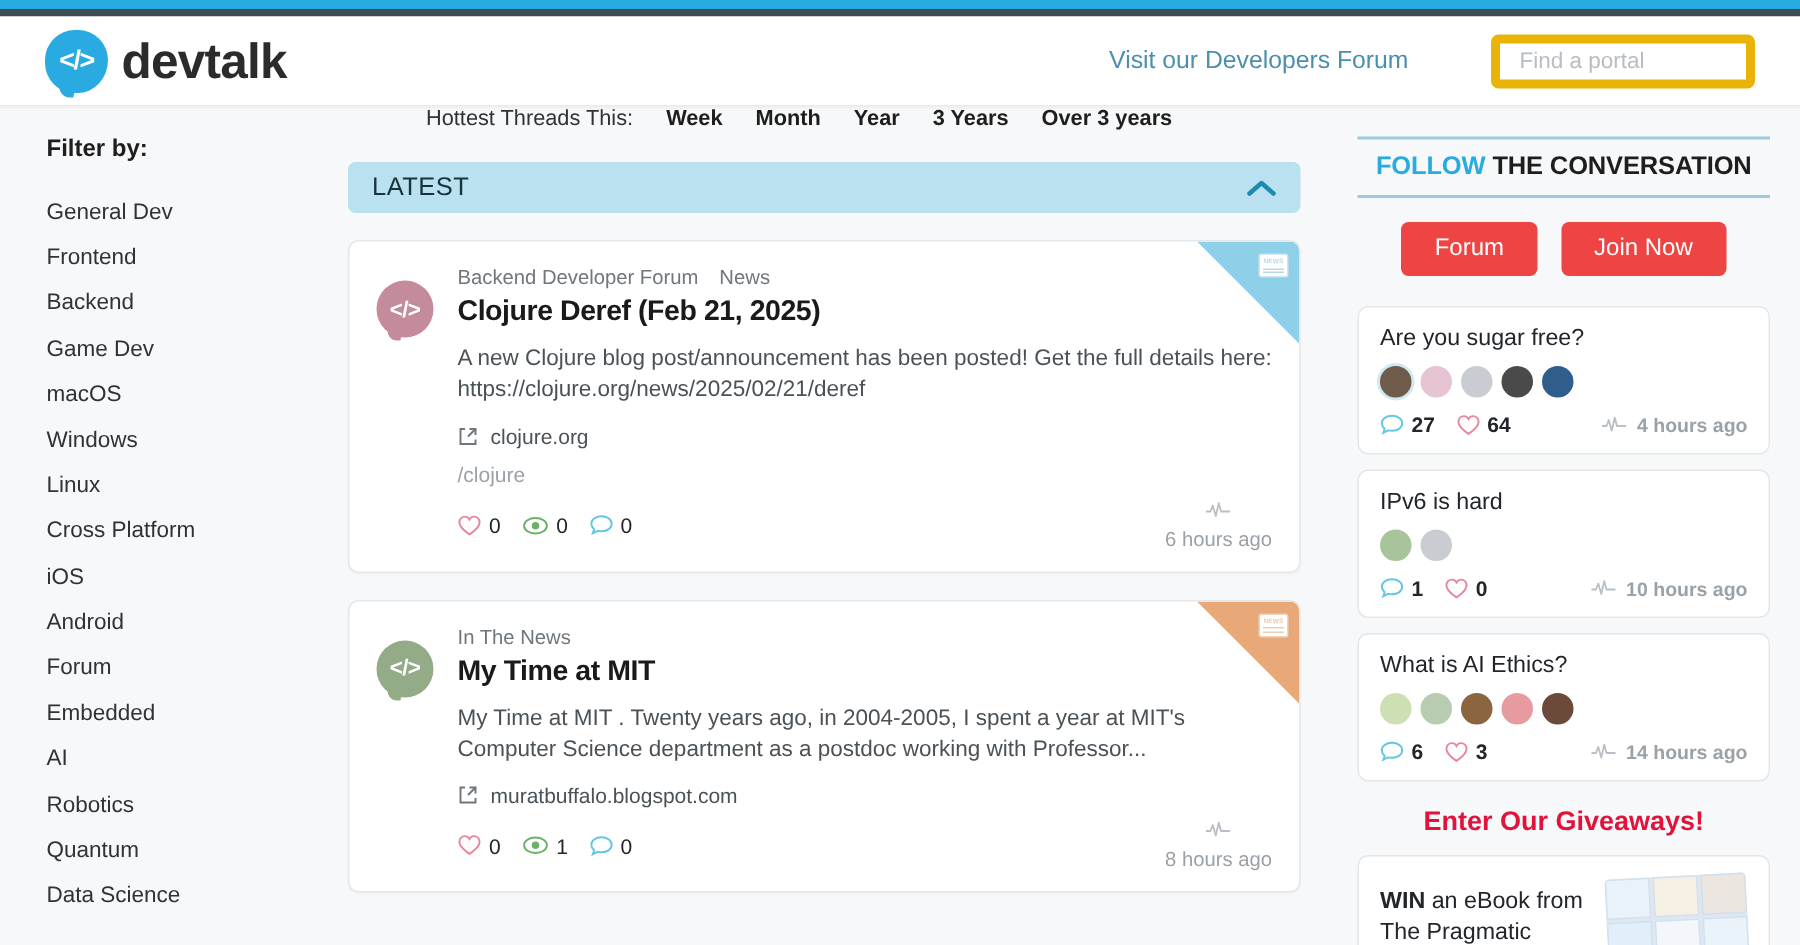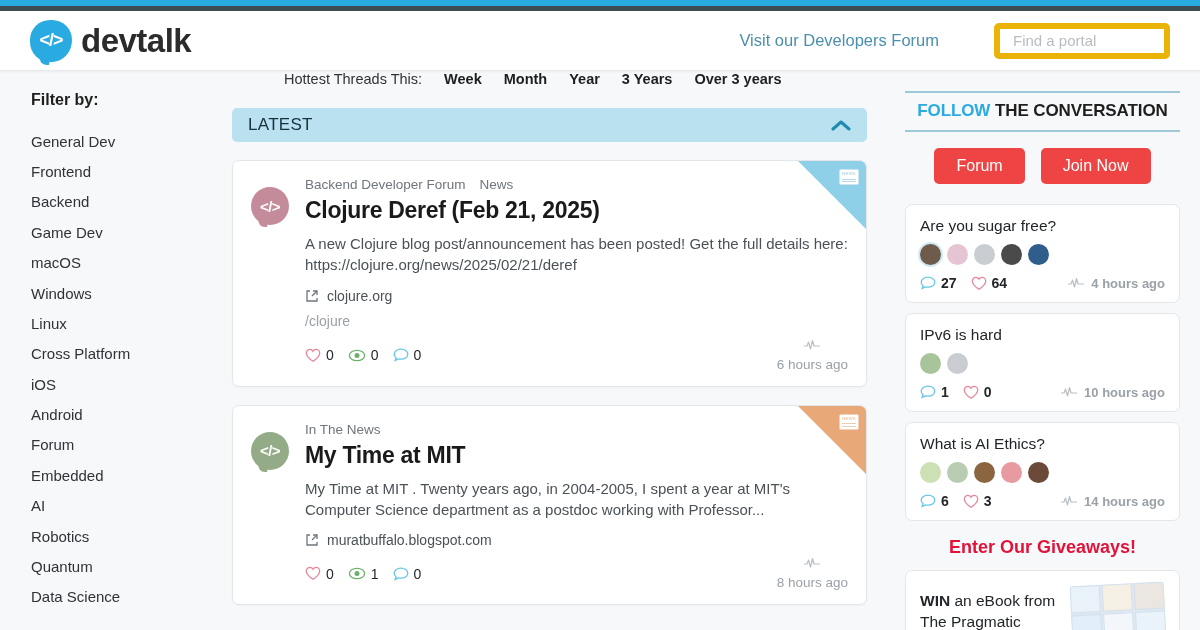--- a/index.html
+++ b/index.html
@@ -144,21 +144,21 @@
   }
   .post-avatar .tail {
     position: absolute; left: 7px; bottom: -2px;
     width: 10px; height: 10px;
     border-radius: 0 0 0 8px;
     transform: skewX(-12deg);
   }
   .post-body { flex: 1; min-width: 0; }
   .post-meta { font-size: 13.5px; color: #6f767c; display: flex; gap: 14px; }
   .post-title {
-    font-size: 23px; font-weight: bold; color: #1a1a1a;
+    font-size: 19px; font-weight: bold; color: #1a1a1a;
     margin: 5px 0 9px 0; letter-spacing: -0.3px;
   }
   .post-excerpt {
     font-size: 15px; color: #4b5257; line-height: 1.42;
     margin-bottom: 12px;
   }
   .post-source {
     display: flex; align-items: center; gap: 8px;
     font-size: 14px; color: #4b5257; margin-bottom: 9px;
   }

